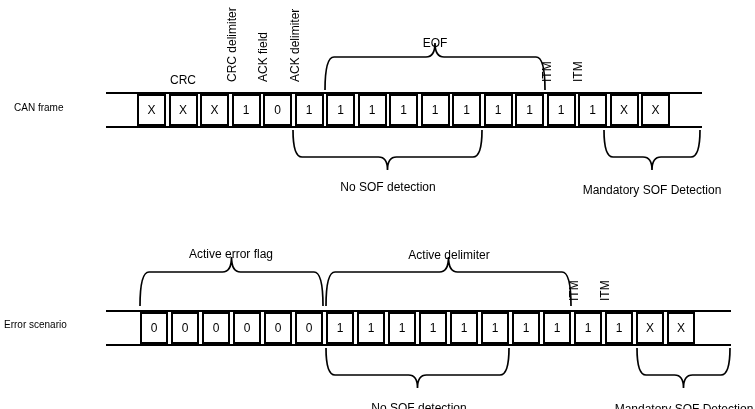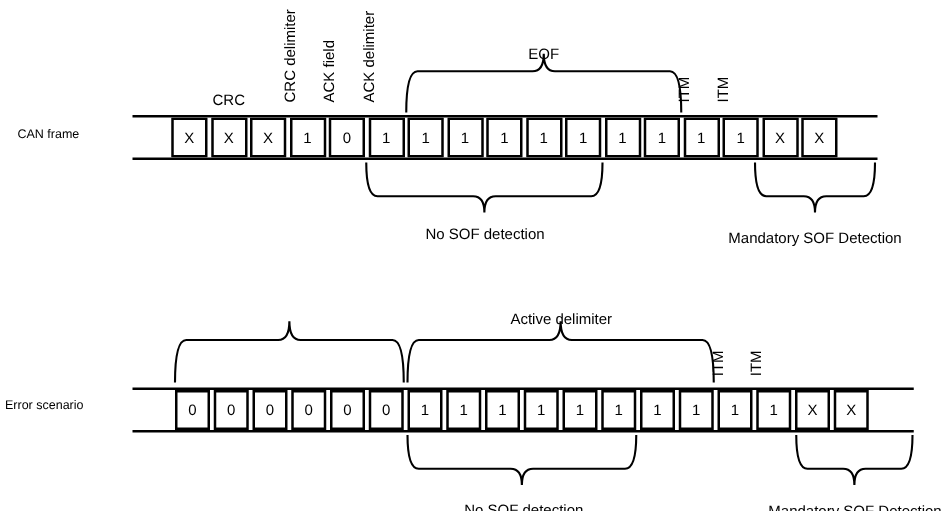--- a/index.html
+++ b/index.html
@@ -86,20 +86,21 @@
       <span class="cell">1</span>
       <span class="cell">1</span>
       <span class="cell">1</span>
       <span class="cell">1</span>
       <span class="cell">1</span>
       <span class="cell">1</span>
       <span class="cell">X</span>
       <span class="cell">X</span>
     </div>
 
+  <div class="hlabel" style="left:231px;top:236px">Active error flag</div>
   <div class="hlabel" style="left:449px;top:237px">Active delimiter</div>
 
   <div class="vlabel" style="left:581px;top:287px">ITM</div>
   <div class="vlabel" style="left:612px;top:287px">ITM</div>
 
   <div class="hlabel" style="left:419px;top:390px">No SOF detection</div>
   <div class="hlabel" style="left:684px;top:391px">Mandatory SOF Detection</div>
 
   <svg class="braces" width="755" height="409" viewBox="0 0 755 409">
 

